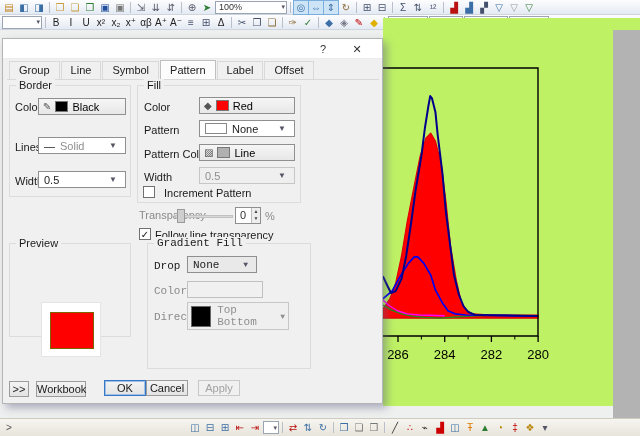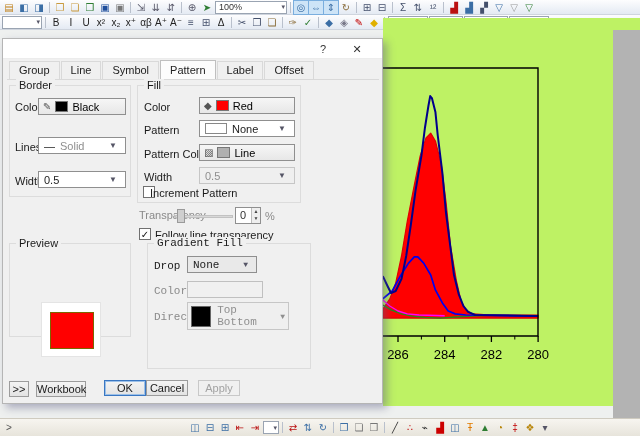--- a/index.html
+++ b/index.html
@@ -265,21 +265,21 @@
       <span class="glyph">▨</span>
       <span class="swatch" id="auto-swatch" style="background: rgb(176, 176, 176);"></span>
       <span>Line</span>
     </div>
     <span class="fldlabel" style="left:6px;top:85px;">Width</span>
     <div class="combo disabled" style="left:61px;top:81px;width:96px;">
       <span>0.5</span>
       <span class="arrow">▼</span>
     </div>
     <div class="checkbox" style="left:5px;top:100px;"></div>
-    <span class="fldlabel" style="left:12px;top:101px;">Increment Pattern</span>
+    <span class="fldlabel" style="left:26px;top:101px;">Increment Pattern</span>
   </div>
 
   <span class="fldlabel dim" style="left:136px;top:170px;">Transparency</span>
   <div id="transp-track"></div>
   <div id="transp-thumb"></div>
   <div id="transp-spin">0</div>
   <div class="spin-arrows">▲<br>▼</div>
   <span class="fldlabel dim" style="left:262px;top:171px;">%</span>
 
   <div class="checkbox checked" style="left:136px;top:189px;"></div>

